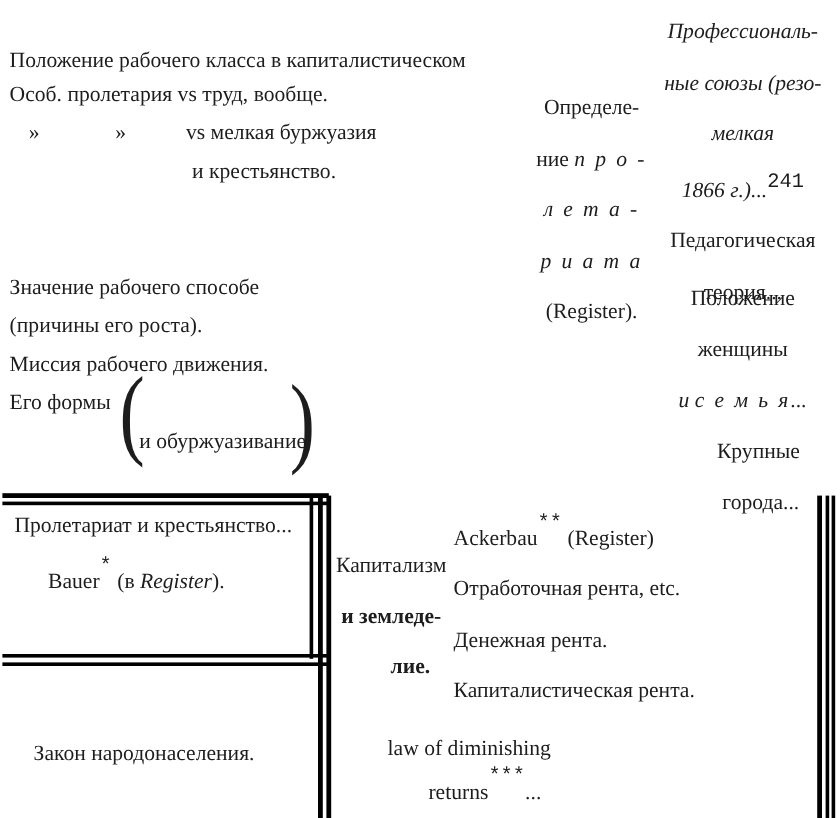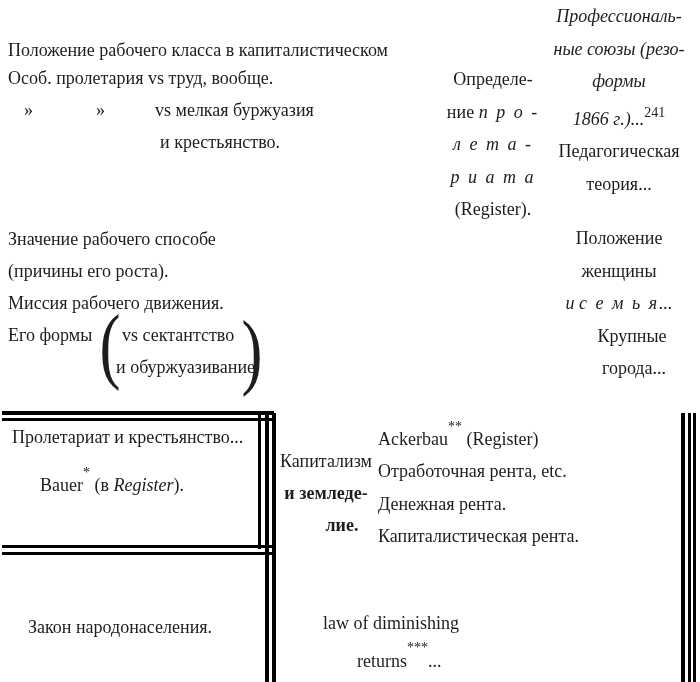--- a/index.html
+++ b/index.html
@@ -3,25 +3,25 @@
 <meta charset="utf-8">
 <style>
   html,body { margin:0; padding:0; background:#ffffff; }
   #page {
     position:relative; width:700px; height:682px; background:#ffffff;
     font-family:"Liberation Serif","DejaVu Serif",serif;
     font-size:18px; color:#1d1d1d; overflow:hidden;
   }
   .line { position:absolute; white-space:nowrap; line-height:22px; }
   .col  { position:absolute; text-align:center; }
-  .col > div { line-height:32.5px; white-space:nowrap; }
+  .col > div { line-height:32.5px; white-space:nowrap;margin-top:10px; }
   .it { font-style:italic; }
   .sp { font-style:italic; letter-spacing:2px; }
   .bold { font-weight:bold; }
-  sup { font-size:14px; font-style:normal; position:relative; top:-1px; letter-spacing:0; }
+  sup { font-size:17px; font-style:normal; position:relative; top:-1px; letter-spacing:0;font-family:Liberation Mono, monospace; }
   .bigparen {
     position:absolute; font-size:84px; line-height:84px; font-weight:400;
     transform:scaleX(0.75); transform-origin:center; color:#1d1d1d;
   }
   
   .rule { position:absolute; }
   .rule-top-h   { left:2px;  top:411px; width:272px; height:3px;  border-top:4px solid #000; border-bottom:3px solid #000; }
   .rule-bot-h   { left:2px;  top:545px; width:272px; height:4px;  border-top:3px solid #000; border-bottom:3px solid #000; }
   .box-right-v  { left:258px; top:415px; width:3px;  height:134px; background:#000; }
   .divider-v    { left:265px; top:413px; width:3px;  height:269px; border-left:4px solid #000; border-right:4px solid #000; }
@@ -46,32 +46,31 @@
     <div>Определе-</div>
     <div><span>ние&nbsp;</span><span class="sp">п р о -</span></div>
     <div class="sp">л е т а -</div>
     <div class="sp">р и а т а</div>
     <div>(Register).</div>
   </div>
 
   <div class="col" style="left:540px; top:0px; width:158px;">
     <div class="it">Профессиональ-</div>
     <div class="it">ные союзы (резо-</div>
-    <div class="it">формы</div>
+    <div class="it">мелкая</div>
     <div><span class="it">1866 г.)...</span><sup>241</sup></div>
     <div>Педагогическая</div>
     <div>теория...</div>
   </div>
 
   <div class="line" style="left:8px; top:228px;">Значение рабочего способе</div>
   <div class="line" style="left:8px; top:260px;">(причины его роста).</div>
   <div class="line" style="left:8px; top:292px;">Миссия рабочего движения.</div>
   <div class="line" style="left:8px; top:324px;">Его формы</div>
   <span class="bigparen" style="left:96px;  top:303px;">(</span>
-  <div class="line" style="left:122px; top:324px;">vs сектантство</div>
   <div class="line" style="left:116px; top:356px;">и обуржуазивание</div>
   <span class="bigparen" style="left:238px; top:309px;">)</span>
 
   <div class="col" style="left:540px; top:222px; width:158px;">
     <div>Положение</div>
     <div>женщины</div>
     <div><span class="it">и&nbsp;</span><span class="sp">с е м ь я</span><span class="it">...</span></div>
     <div style="transform:translateX(13px);">Крупные</div>
     <div style="transform:translateX(15px);">города...</div>
   </div>

